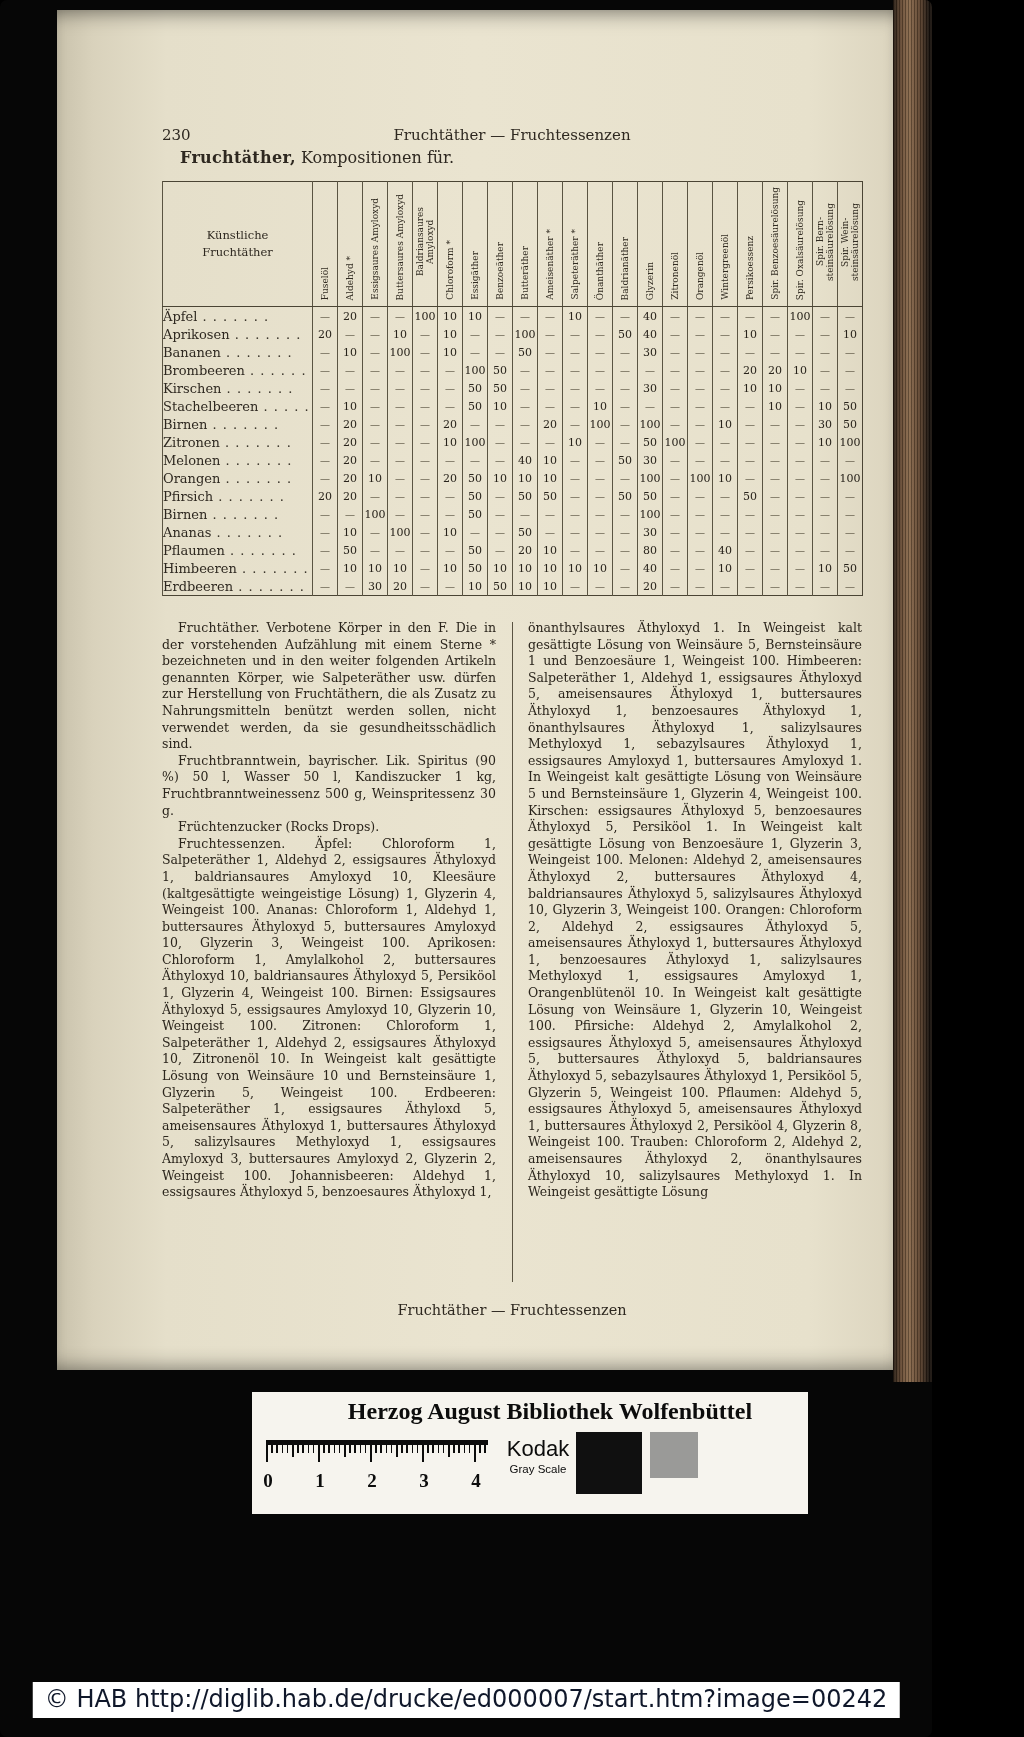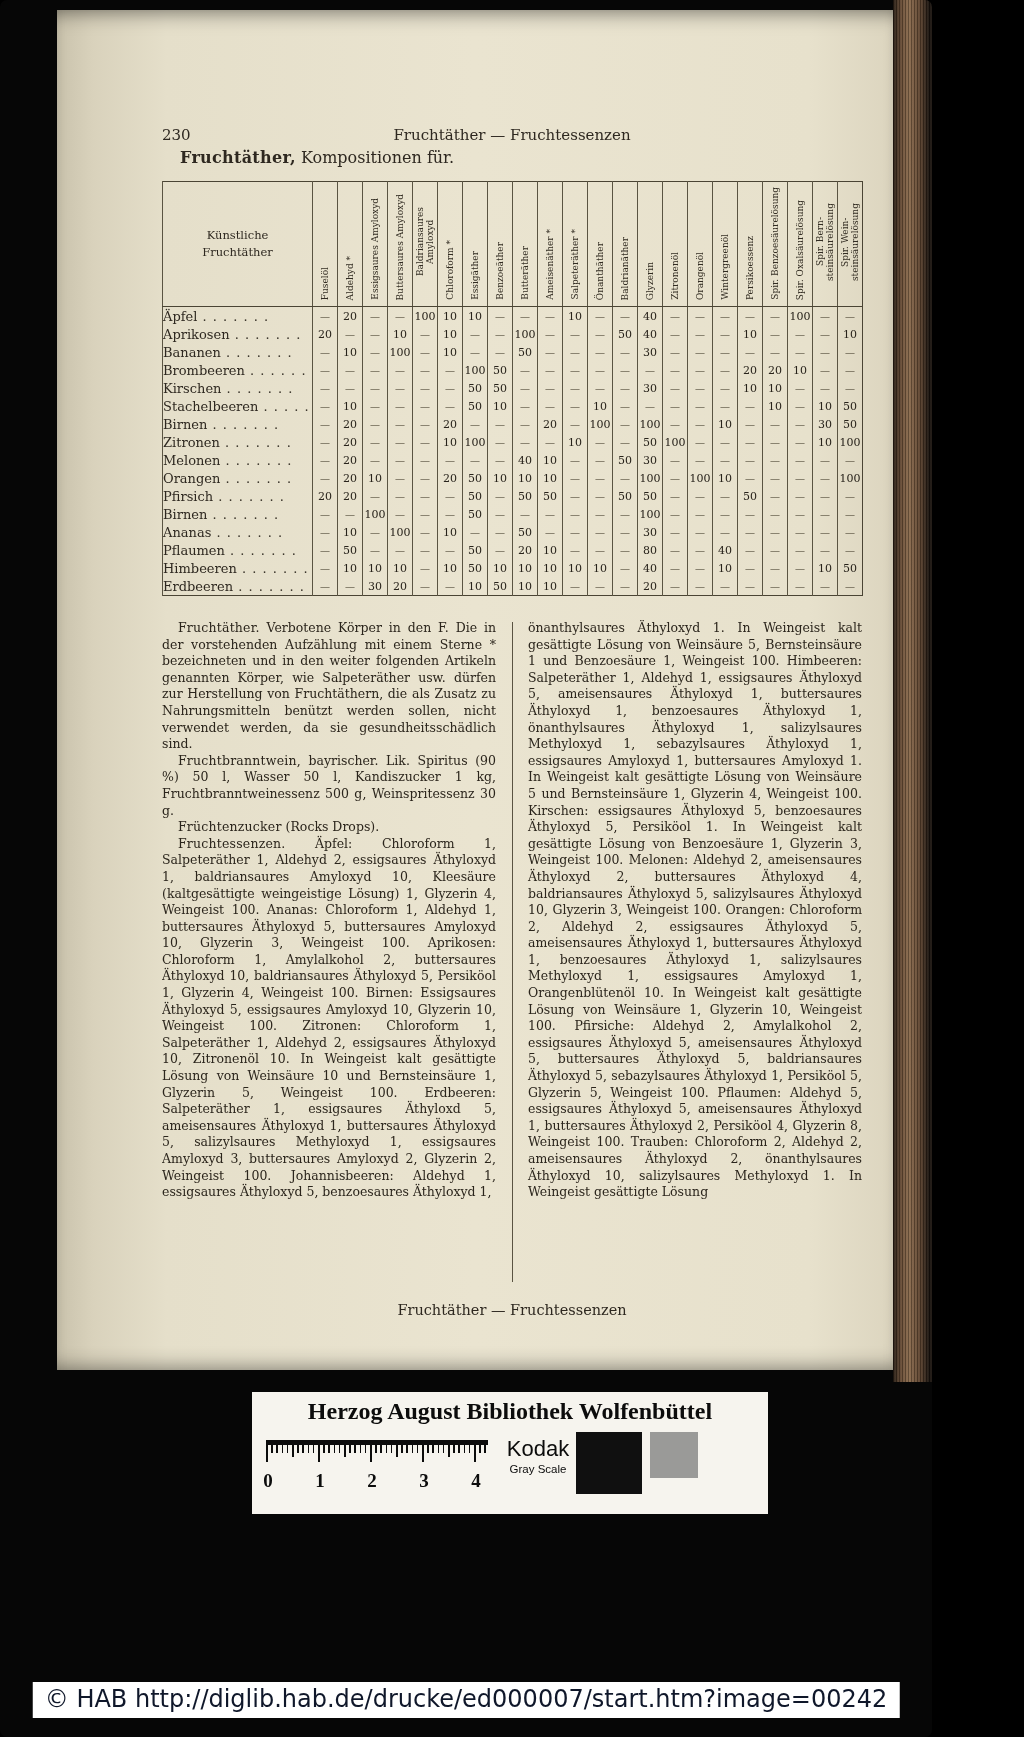--- a/index.html
+++ b/index.html
@@ -46,21 +46,21 @@
   .body-cols{display:flex;margin-top:24px;height:662px;overflow:hidden;}
   .bcol{width:334px;font-size:12.5px;line-height:16.6px;text-align:justify;color:#2b251c;}
   .bcol p{margin:0;text-indent:16px;}
   .bcol p.cont{text-indent:0;}
   .bcol b.lead{font-weight:normal;letter-spacing:.2px;margin-top:12px;}
   .col-divider{width:1px;background:#5a5342;margin:2px 15px 0 16px;}
 
   .page-foot{margin-top:20px;text-align:center;font-size:14.5px;}
 
   
-  .kodak-strip{position:absolute;left:252px;top:1392px;width:516px;height:122px;background:#f6f4ee;}
+  .kodak-strip{position:absolute;left:252px;top:1392px;width:516px;height:122px;background:#f6f4ee;padding-left:40px;}
   .lib-name{font-family:"Liberation Serif",serif;font-weight:bold;font-size:24px;
     text-align:center;margin-top:6px;color:#0c0c0c;}
   .ruler{position:absolute;left:14px;top:48px;width:232px;height:64px;}
   .ruler .bar{position:absolute;left:0;top:0;width:222px;height:5px;background:#0c0c0c;}
   .ruler .tick{position:absolute;top:5px;width:1.6px;background:#0c0c0c;}
   .ruler .tick.mm{height:8px;} .ruler .tick.half{height:12px;} .ruler .tick.cm{height:17px;}
   .ruler-numbers span{position:absolute;top:30px;transform:translateX(-50%);
     font-family:"Liberation Serif",serif;font-weight:bold;font-size:19px;color:#0c0c0c;}
   .kodak-label{position:absolute;left:246px;top:44px;width:80px;text-align:center;color:#0c0c0c;}
   .kodak-brand{font-family:"Liberation Sans",sans-serif;font-weight:normal;font-size:22px;}

